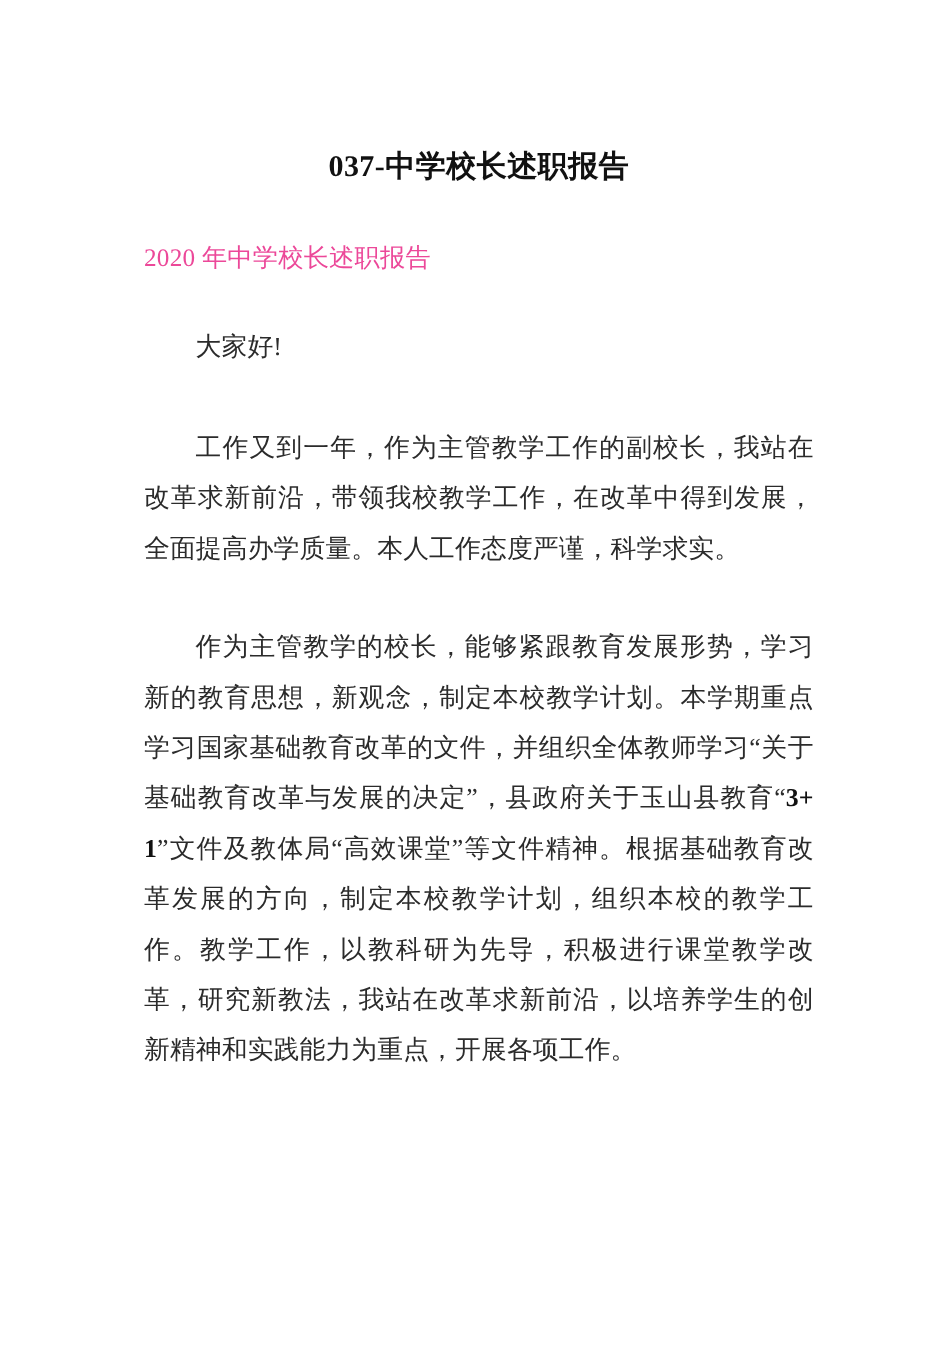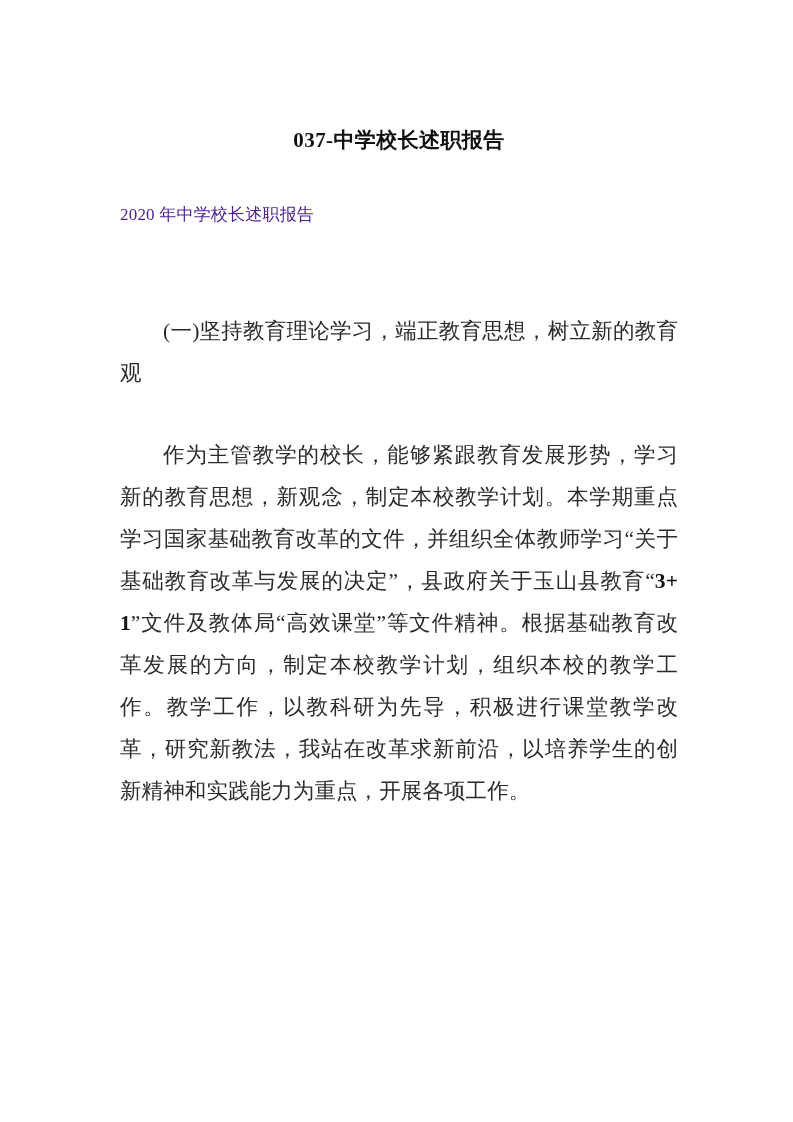--- a/index.html
+++ b/index.html
@@ -37,36 +37,36 @@
   }
 
   .doc-title {
     margin: 0;
     padding: 0;
     position: absolute;
     top: 122px;
     left: 0;
     width: 558px;
     text-align: center;
-    font-size: 21px;
+    font-size: 25px;
     line-height: 36px;
     font-weight: 700;
     letter-spacing: 0.4px;
     color: #111111;
   }
 
   .subtitle {
     position: absolute;
     top: 200px;
     left: 0;
     width: 558px;
-    font-size: 17px;
+    font-size: 21px;
     line-height: 30px;
     font-weight: 400;
-    color: #4c1d95;
+    color: #ec4899;
     letter-spacing: 0.2px;
   }
 
   .body-block {
     position: absolute;
     top: 268px;
     left: 0;
     width: 558px;
   }
 
@@ -93,23 +93,24 @@
 <div class="page">
 
   <div class="content">
 
     <h1 class="doc-title">037-中学校长述职报告</h1>
 
     <div class="subtitle">2020 年中学校长述职报告</div>
 
     <div class="body-block">
 
+      <p class="para">大家好!</p>
 
+      <p class="para gap-lg">工作又到一年，作为主管教学工作的副校长，我站在改革求新前沿，带领我校教学工作，在改革中得到发展，全面提高办学质量。本人工作态度严谨，科学求实。</p>
 
-      <p class="para gap-lg">(一)坚持教育理论学习，端正教育思想，树立新的教育观</p>
 
       <p class="para gap-md"><span>作为主管教学的校长，能够紧跟教育发展形势，学习新的教育思想，新观念，制定本校教学计划。本学期重点学习国家基础教育改革的文件，并组织全体教师学习“关于基础教育改革与发展的决定”，县政府关于玉山县教育“</span><span class="bold-inline">3+1</span><span>”文件及教体局“高效课堂”等文件精神。根据基础教育改革发展的方向，制定本校教学计划，组织本校的教学工作。教学工作，以教科研为先导，积极进行课堂教学改革，研究新教法，我站在改革求新前沿，以培养学生的创新精神和实践能力为重点，开展各项工作。</span></p>
 
     </div>
 
   </div>
 
 </div>
 
 </body></html>

